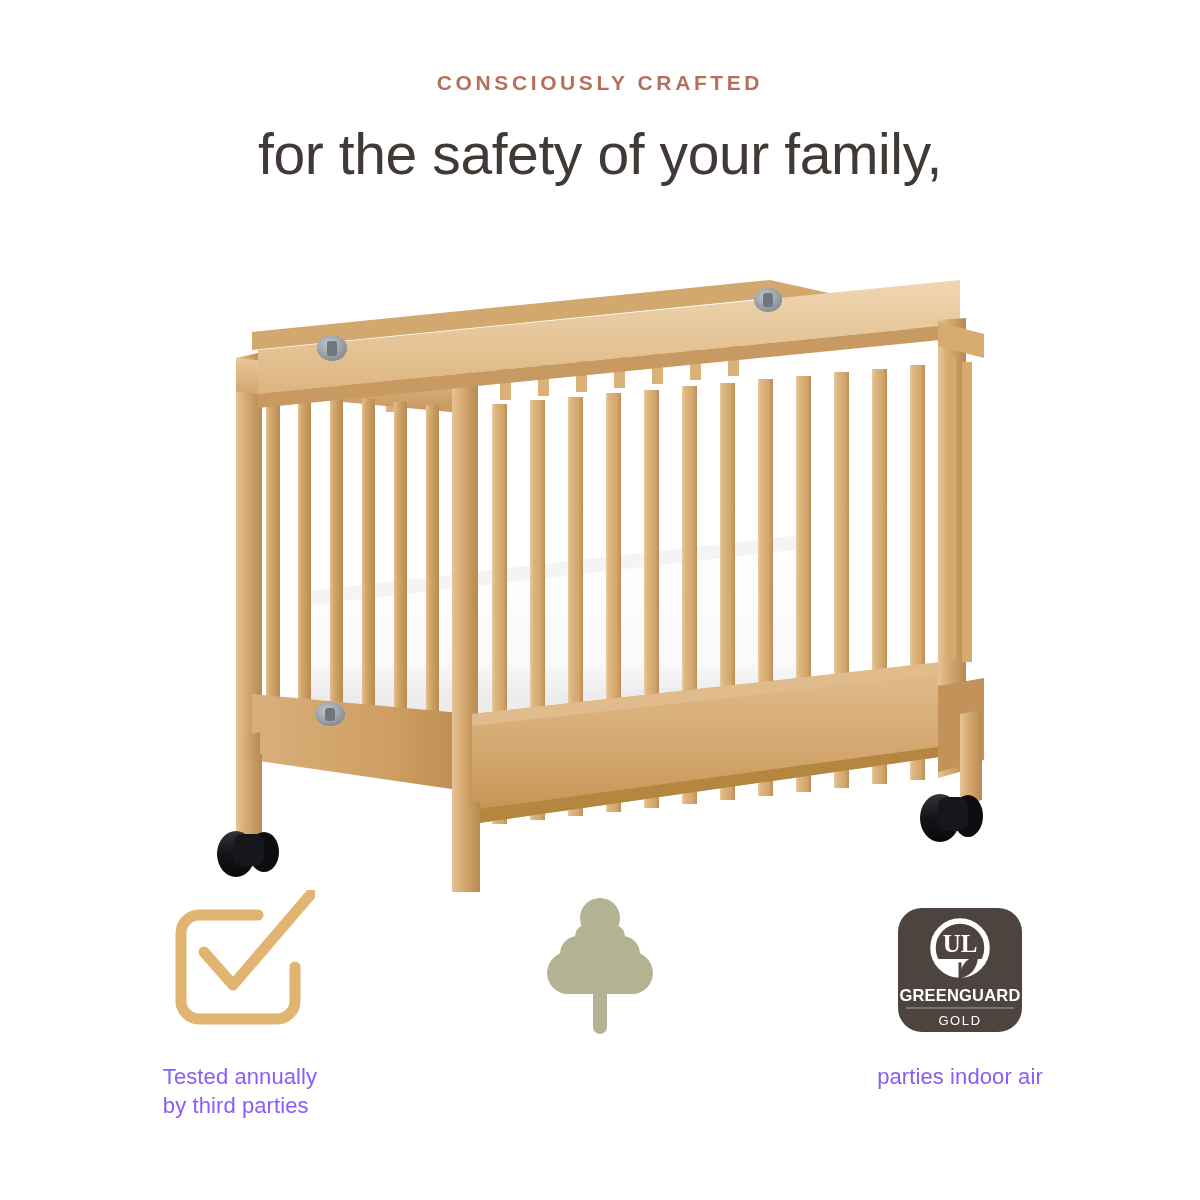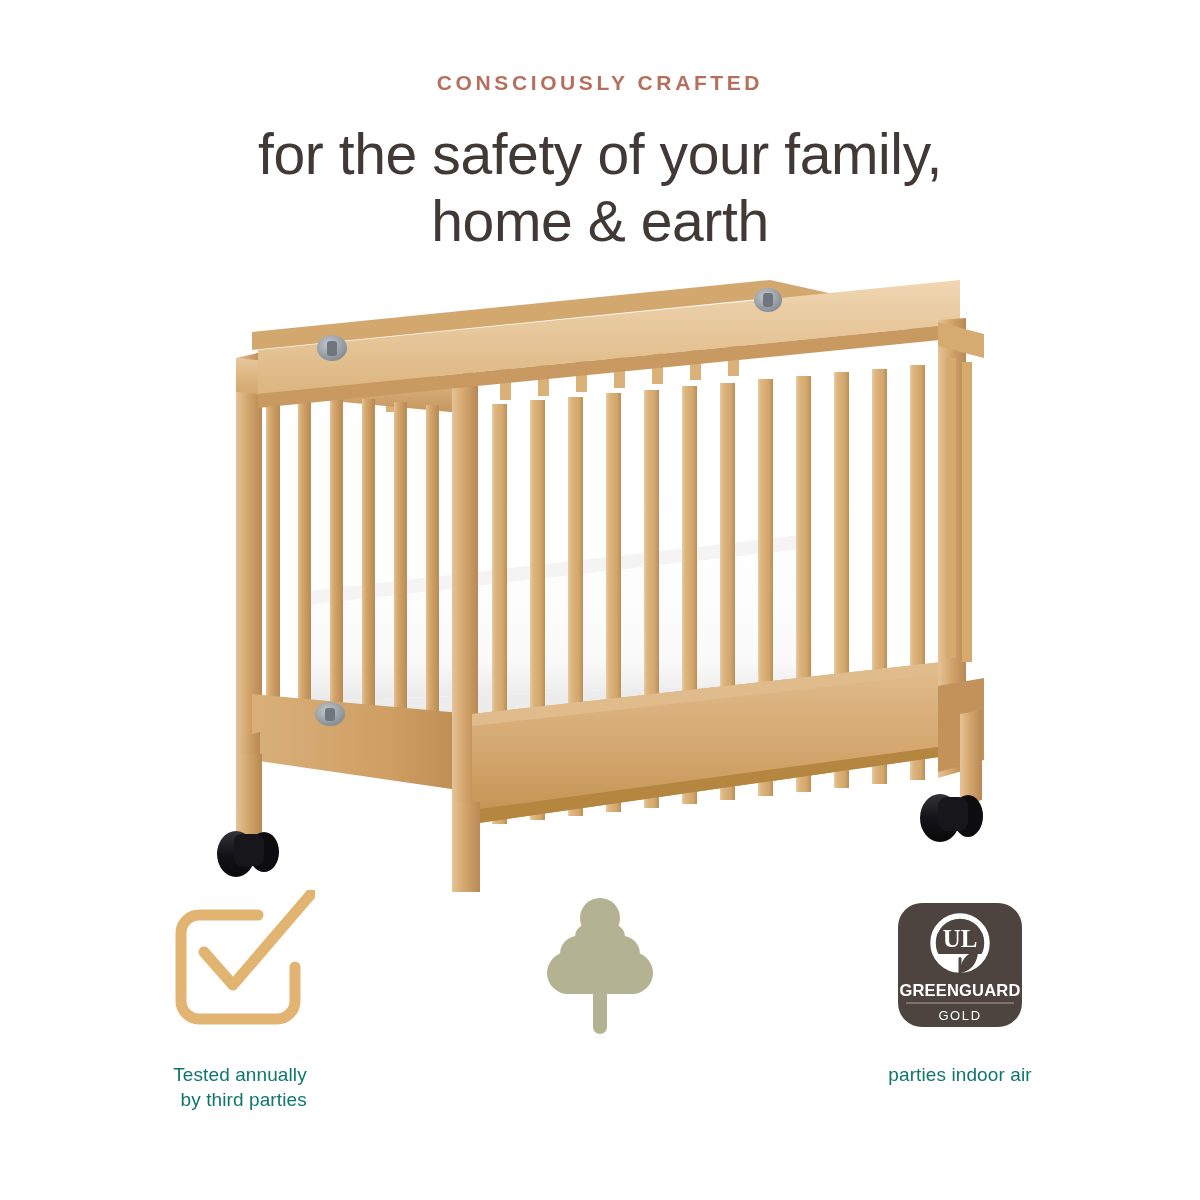--- a/index.html
+++ b/index.html
@@ -77,47 +77,46 @@
   }
   .feature {
     width: 360px;
     display: flex;
     flex-direction: column;
     align-items: center;
   }
   .feature-icon {
     height: 150px;
     display: flex;
-    align-items: center;
+    align-items: flex-end;
     justify-content: center;
   }
   .feature-caption {
     margin-top: 22px;
-    text-align: right;
+    text-align: left;
     font-family: "Liberation Sans", sans-serif;
-    font-size: 19px;
+    font-size: 22px;
     line-height: 1.34;
-    color: #0f766e;
+    color: #8b5cf6;
     letter-spacing: 0.1px;
   }
   .feature-caption .line {
     display: block;
     white-space: nowrap;
   }
 </style>
 </head>
 <body>
 
 <div class="page">
 
   <div class="header">
     <div class="eyebrow">CONSCIOUSLY CRAFTED</div>
     <h1 class="headline">
       <span class="line">for the safety of your family,</span>
-      <span class="line">home &amp; earth</span>
     </h1>
   </div>
 
   <div class="hero">
     <svg viewBox="0 0 1200 630" xmlns="http://www.w3.org/2000/svg">
       <defs>
 
         <linearGradient id="slatGrad" x1="0" y1="0" x2="1" y2="0">
           <stop offset="0%" stop-color="#e9cba2"></stop>
           <stop offset="22%" stop-color="#ddb57f"></stop>

